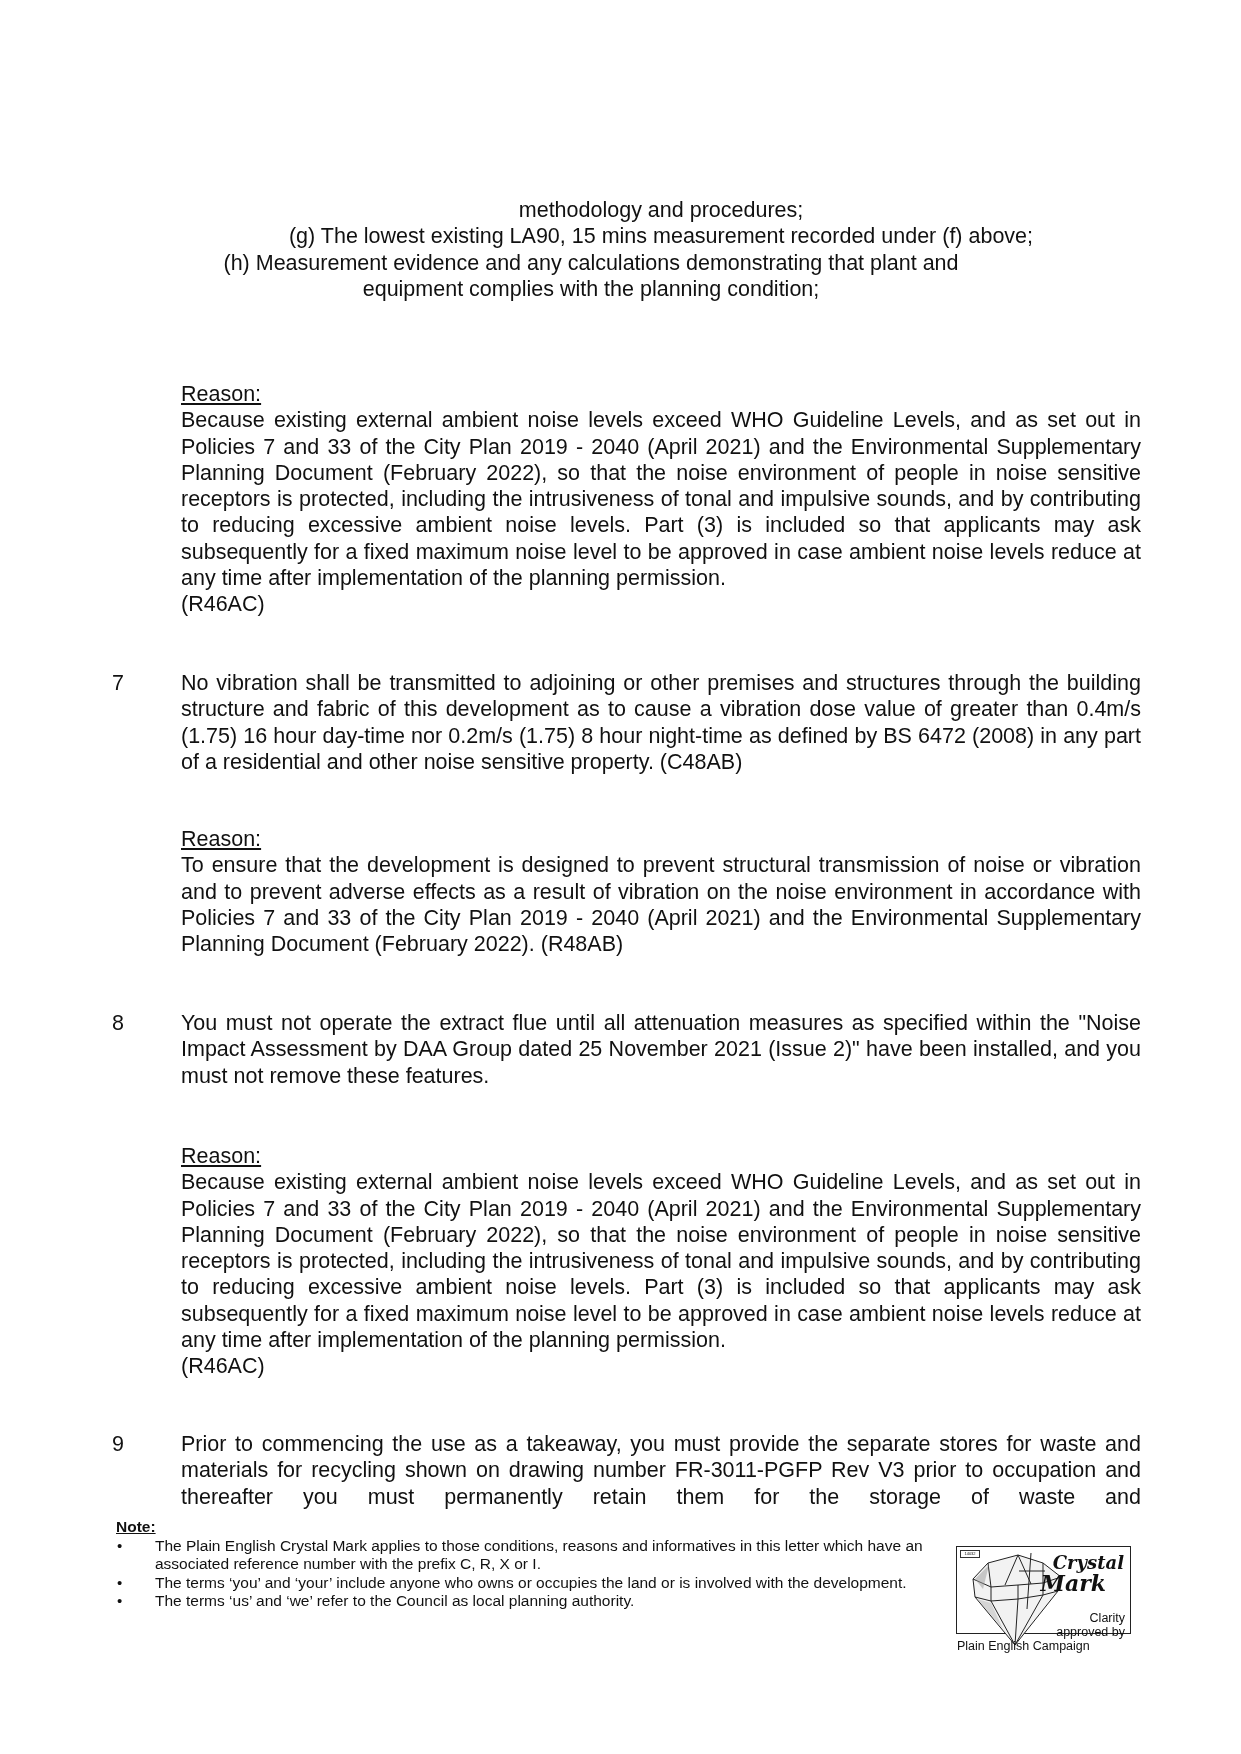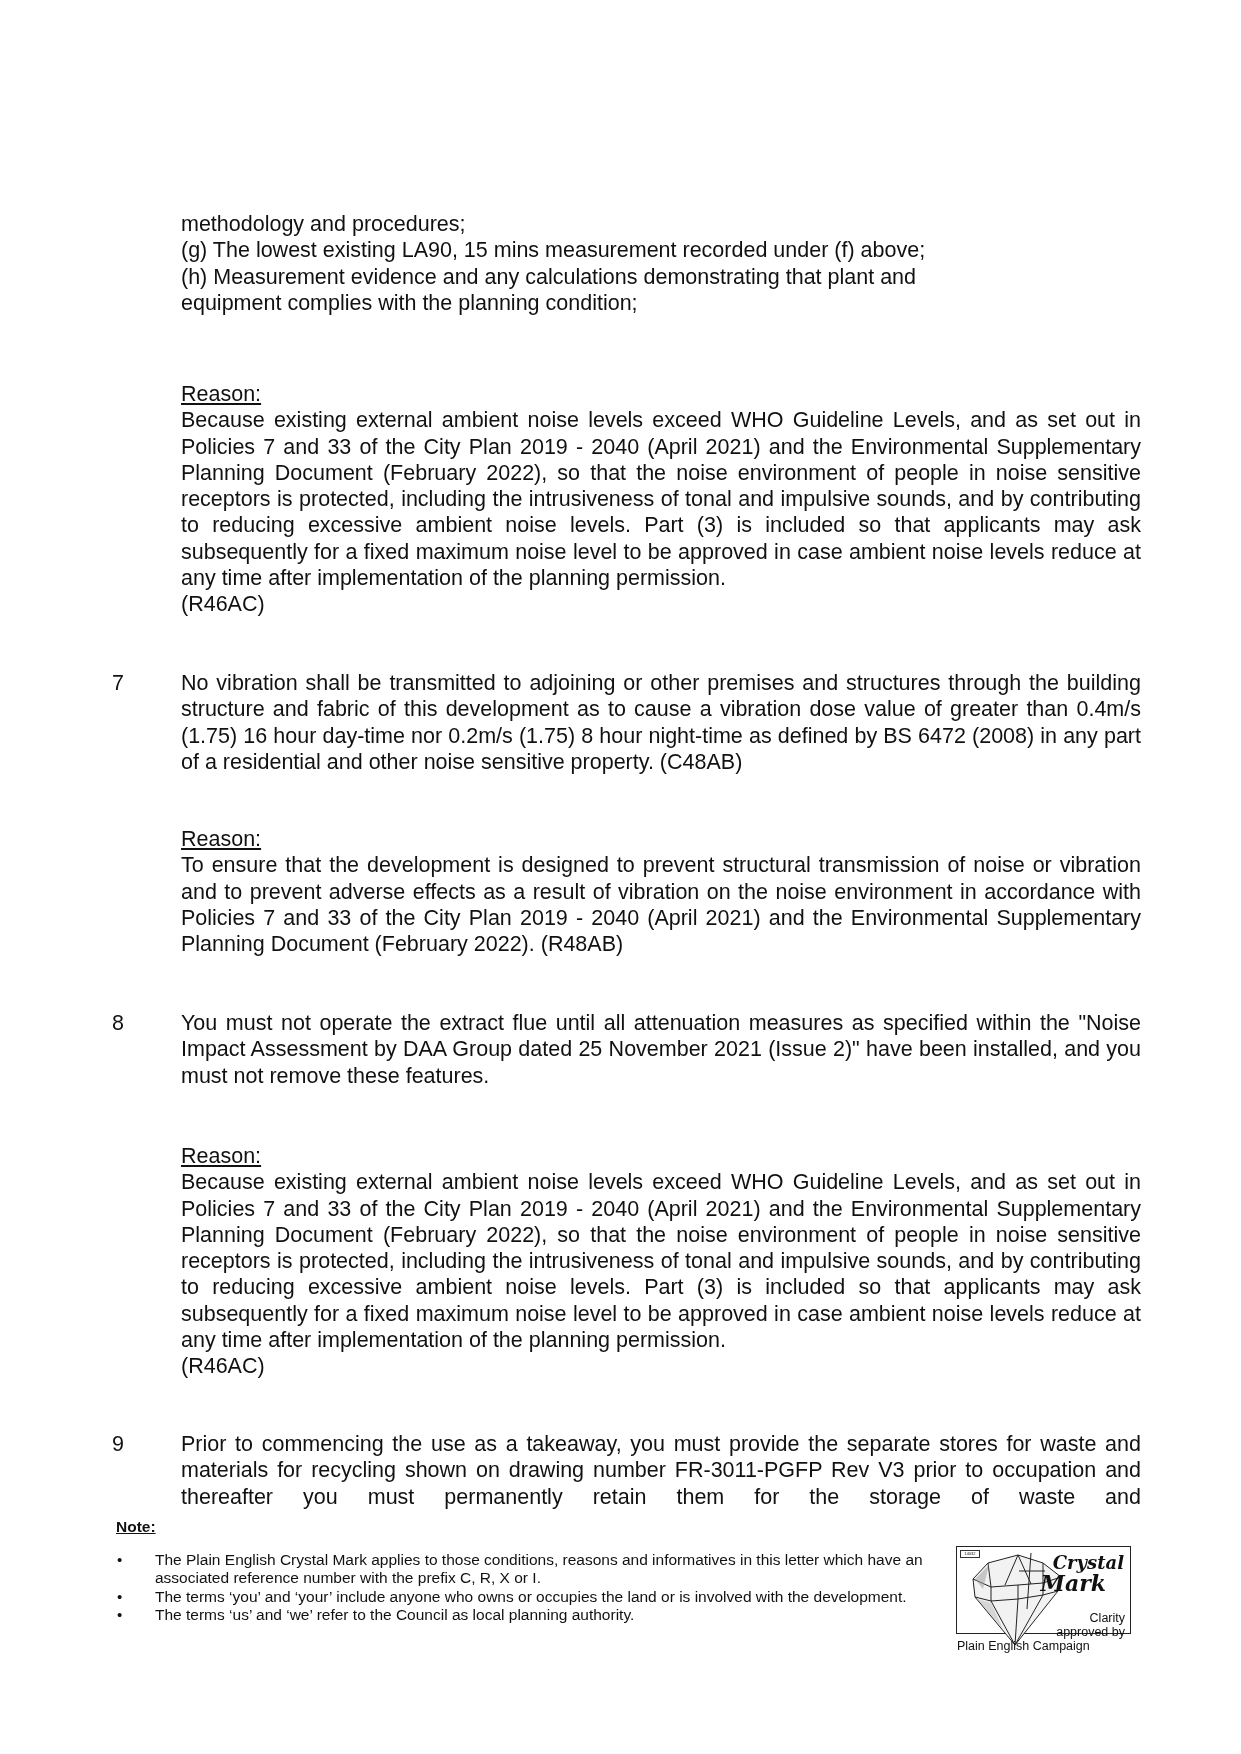--- a/index.html
+++ b/index.html
@@ -5,39 +5,39 @@
   html, body { margin: 0; padding: 0; background: #ffffff; }
   body { width: 1241px; height: 1754px; position: relative; overflow: hidden;
          font-family: "Liberation Sans", sans-serif; color: #111; }
   .page { position: absolute; left: 0; top: 0; width: 1241px; height: 1754px; background: #fff; }
   .block { position: absolute; left: 181px; width: 960px; font-size: 21.5px; line-height: 26.3px; }
   .block p { margin: 0; }
   .just { text-align: justify; text-align-last: left; }
   .num { position: absolute; left: 112px; font-size: 21.5px; line-height: 26.3px; }
   .reason-label { text-decoration: underline; }
   .note-area { position: absolute; left: 116px; top: 1518px; width: 820px; font-size: 15.5px; line-height: 18.5px; }
-  .note-title { font-weight: bold; text-decoration: underline; margin-bottom: 14px; }
+  .note-title { font-weight: bold; text-decoration: underline; margin-bottom: 0; }
   .note-item { position: relative; padding-left: 39px; }
   .note-item .bullet { position: absolute; left: 1px; top: 0; font-size: 15px; }
   .logo { position: absolute; left: 956px; top: 1546px; width: 175px; height: 88px;
           border: 1.5px solid #222; background: #fff; box-sizing: border-box; }
   .logo .tag { position: absolute; left: 3px; top: 3px; width: 18px; height: 6px; border: 1px solid #333; font-size: 4px; line-height: 6px; text-align: center; }
   .logo .cm1 { position: absolute; right: 6px; top: 6px; font-family: "DejaVu Serif", serif; font-weight: bold; font-style: italic; font-size: 18px; line-height: 20px; }
   .logo .cm2 { position: absolute; right: 24px; top: 26px; font-family: "DejaVu Serif", serif; font-weight: bold; font-style: italic; font-size: 22px; line-height: 20px; }
   .logo .cl { position: absolute; right: 5px; top: 64px; font-size: 12.5px; line-height: 14px; }
   .logo .cl2 { position: absolute; right: 5px; top: 78px; font-size: 12.5px; line-height: 14px; text-align: right; }
   .logo .pec { position: absolute; left: 0; right: 4px; top: 92px; font-size: 12.5px; line-height: 14px; }
   .logo svg { position: absolute; left: 6px; top: 2px; }
 </style>
 </head>
 <body>
 
 <div class="page">
 
-  <div class="block" style="top:211px;">
+  <div class="block" style="top:197px;text-align:center;">
     <p>methodology and procedures;</p>
     <p>(g) The lowest existing LA90, 15 mins measurement recorded under (f) above;</p>
     <p style="width:820px;">(h) Measurement evidence and any calculations demonstrating that plant and equipment complies with the planning condition;</p>
   </div>
 
   <div class="block" style="top:381px;">
     <p class="reason-label">Reason:</p>
     <p class="just">Because existing external ambient noise levels exceed WHO Guideline Levels, and as set out in Policies 7 and 33 of the City Plan 2019 - 2040 (April 2021) and the Environmental Supplementary Planning Document (February 2022), so that the noise environment of people in noise sensitive receptors is protected, including the intrusiveness of tonal and impulsive sounds, and by contributing to reducing excessive ambient noise levels.  Part (3) is included so that applicants may ask subsequently for a fixed maximum noise level to be approved in case ambient noise levels reduce at any time after implementation of the planning permission.</p>
     <p>(R46AC)</p>
   </div>

